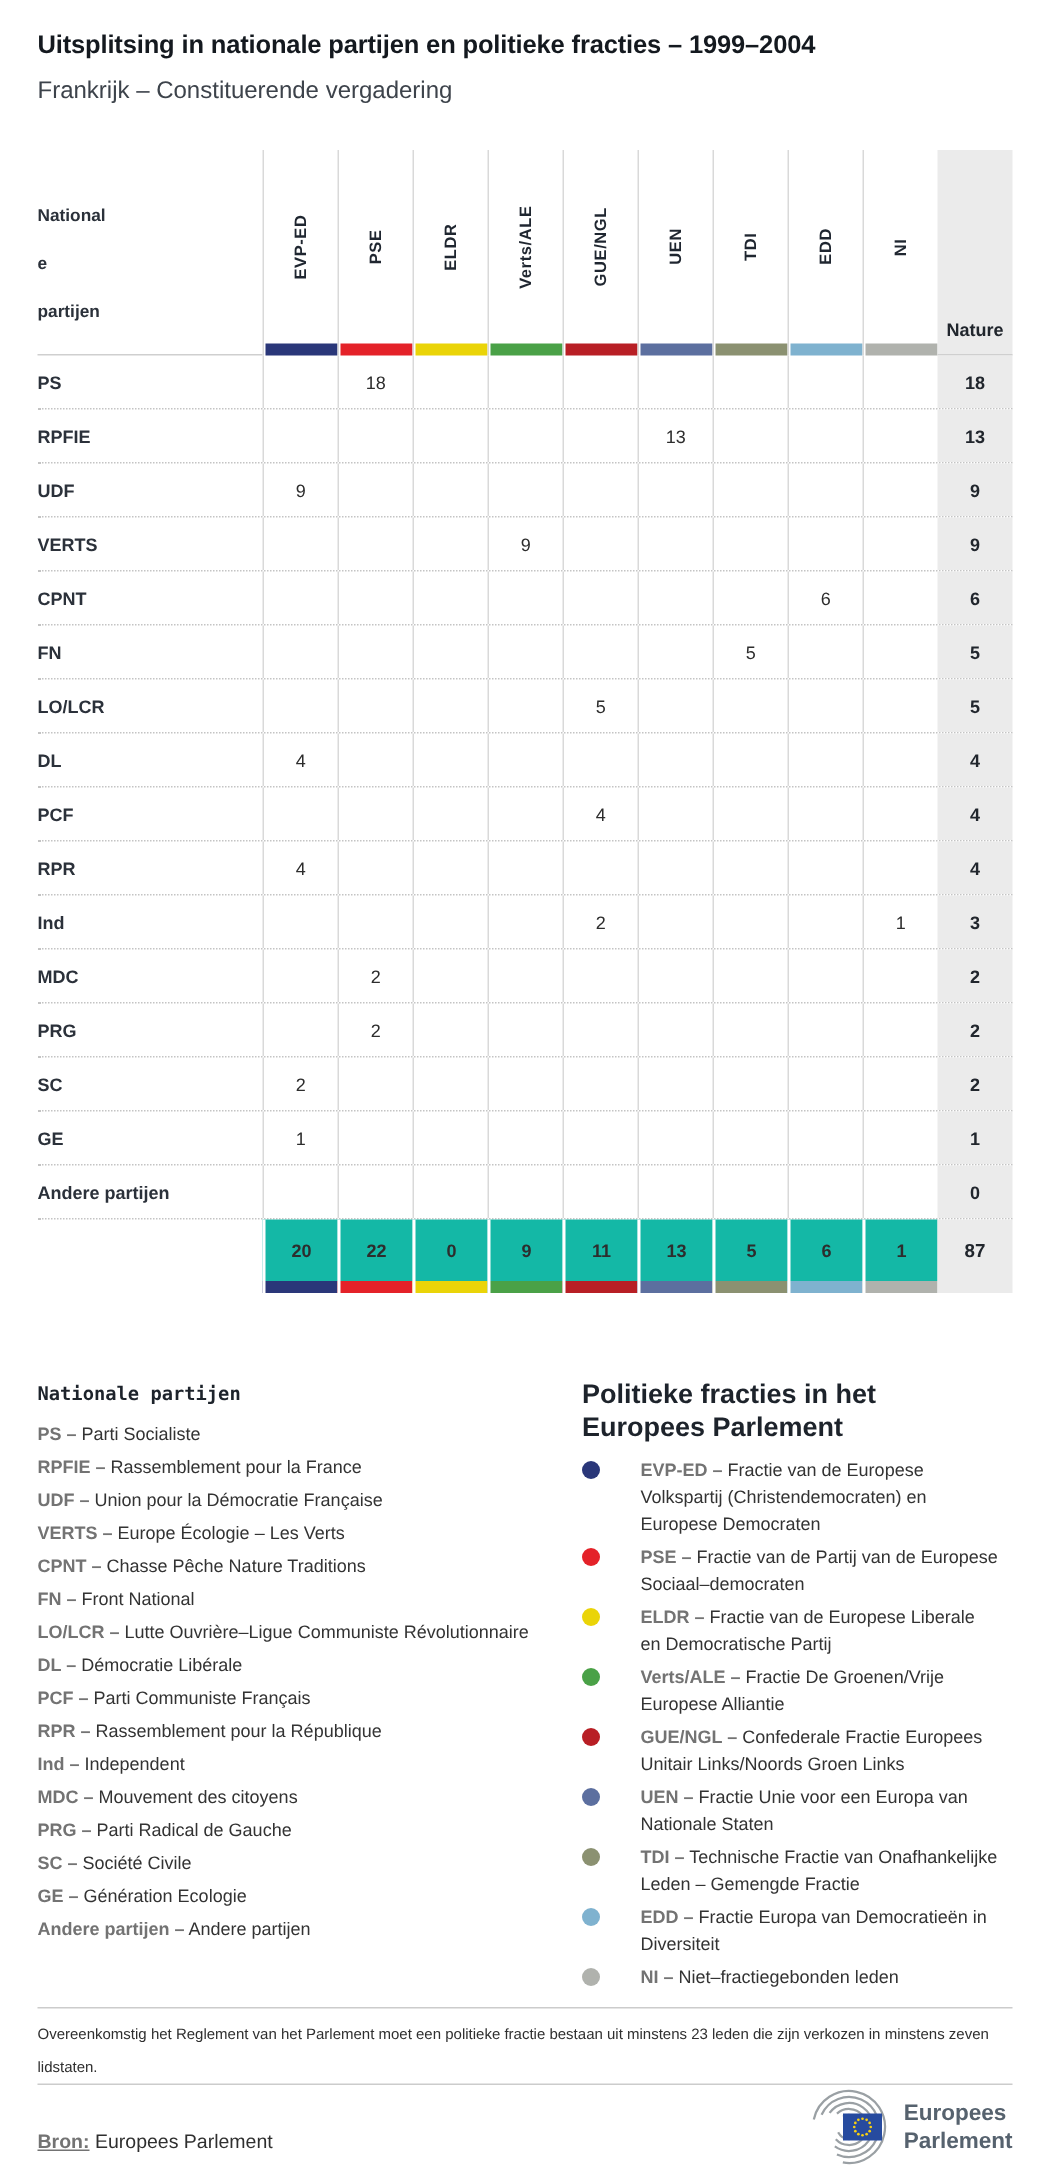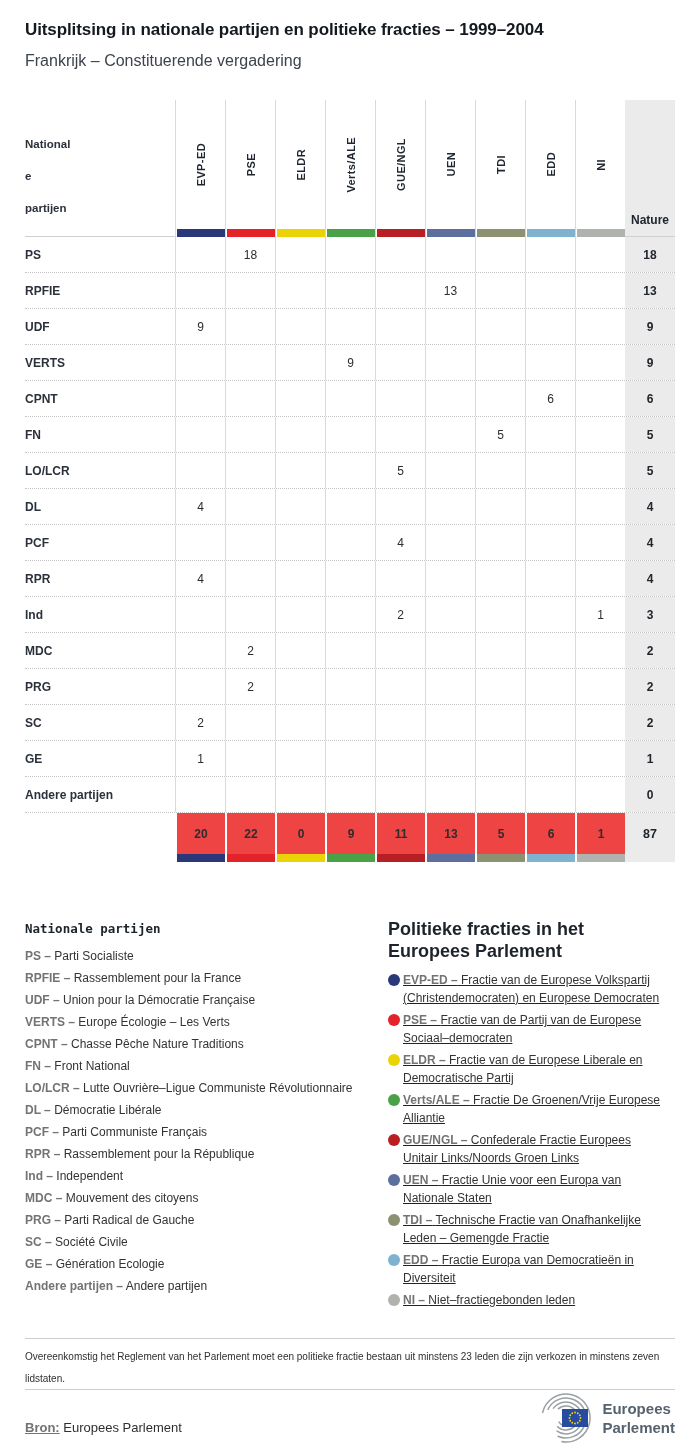--- a/index.html
+++ b/index.html
@@ -30,39 +30,39 @@
           font-weight:bold;font-size:11px;letter-spacing:0.4px;color:#1f2630;
           margin-bottom:8px;}
   .hbar{position:absolute;left:1px;right:0;bottom:0;height:8px;}
   .hdr .seats-col{align-items:flex-end;justify-content:center;
                   border-bottom:1px solid #cfcfcf;}
   .seats-head{font-weight:bold;font-size:12px;color:#21262d;padding-bottom:9px;}
 
   .brow{height:35px;border-bottom:1px dotted #c4c4c4;}
 
   .totrow{height:41px;}
-  .totrow .tot-cell{background:#ef4444;font-weight:bold;border-left:2px solid #ffffff;}
+  .totrow .tot-cell{background:#14b8a6;font-weight:bold;border-left:2px solid #ffffff;}
   .totrow .seats-col{font-size:12.5px;}
 
   .barrow{height:8px;}
   .cbar{flex:0 0 50px;width:50px;box-sizing:border-box;border-left:2px solid #fff;}
   .barrow .label-col{height:8px;}
   .barrow .seats-col{height:8px;}
 
   
   .legend-left{position:absolute;left:25px;top:918px;width:356px;}
   .legend-left h3{margin:0 0 5px 0;font-family:"DejaVu Sans Mono",monospace;
                   font-size:12.5px;font-weight:bold;color:#1d232b;line-height:22px;}
   .lp-item{font-size:12px;line-height:22px;color:#333;}
   .abbr{font-weight:bold;color:#737373;}
 
   .legend-right{position:absolute;left:388px;top:918px;width:278px;}
   .legend-right h3{margin:0 0 9px 0;font-size:18px;font-weight:bold;
                    color:#1d232b;line-height:22px;}
-  .lg-item{display:flex;gap:3px;margin-bottom:4px;text-decoration:underline;}
+  .lg-item{display:flex;gap:27px;margin-bottom:4px;}
   .dot{flex:0 0 12px;width:12px;height:12px;border-radius:50%;margin-top:3px;}
   .lg-txt{font-size:12px;line-height:18px;color:#333;}
 
   
   .rule{position:absolute;left:25px;width:650px;height:1px;background:#cccccc;}
   .rule1{top:1338px;} .rule2{top:1389px;}
   .footnote{position:absolute;left:25px;top:1346px;width:648px;
             font-size:10px;line-height:22px;color:#2f2f2f;}
   .source{position:absolute;left:25px;top:1420px;font-size:13px;color:#2f2f2f;}
   .source b{color:#737373;text-decoration:underline;}

